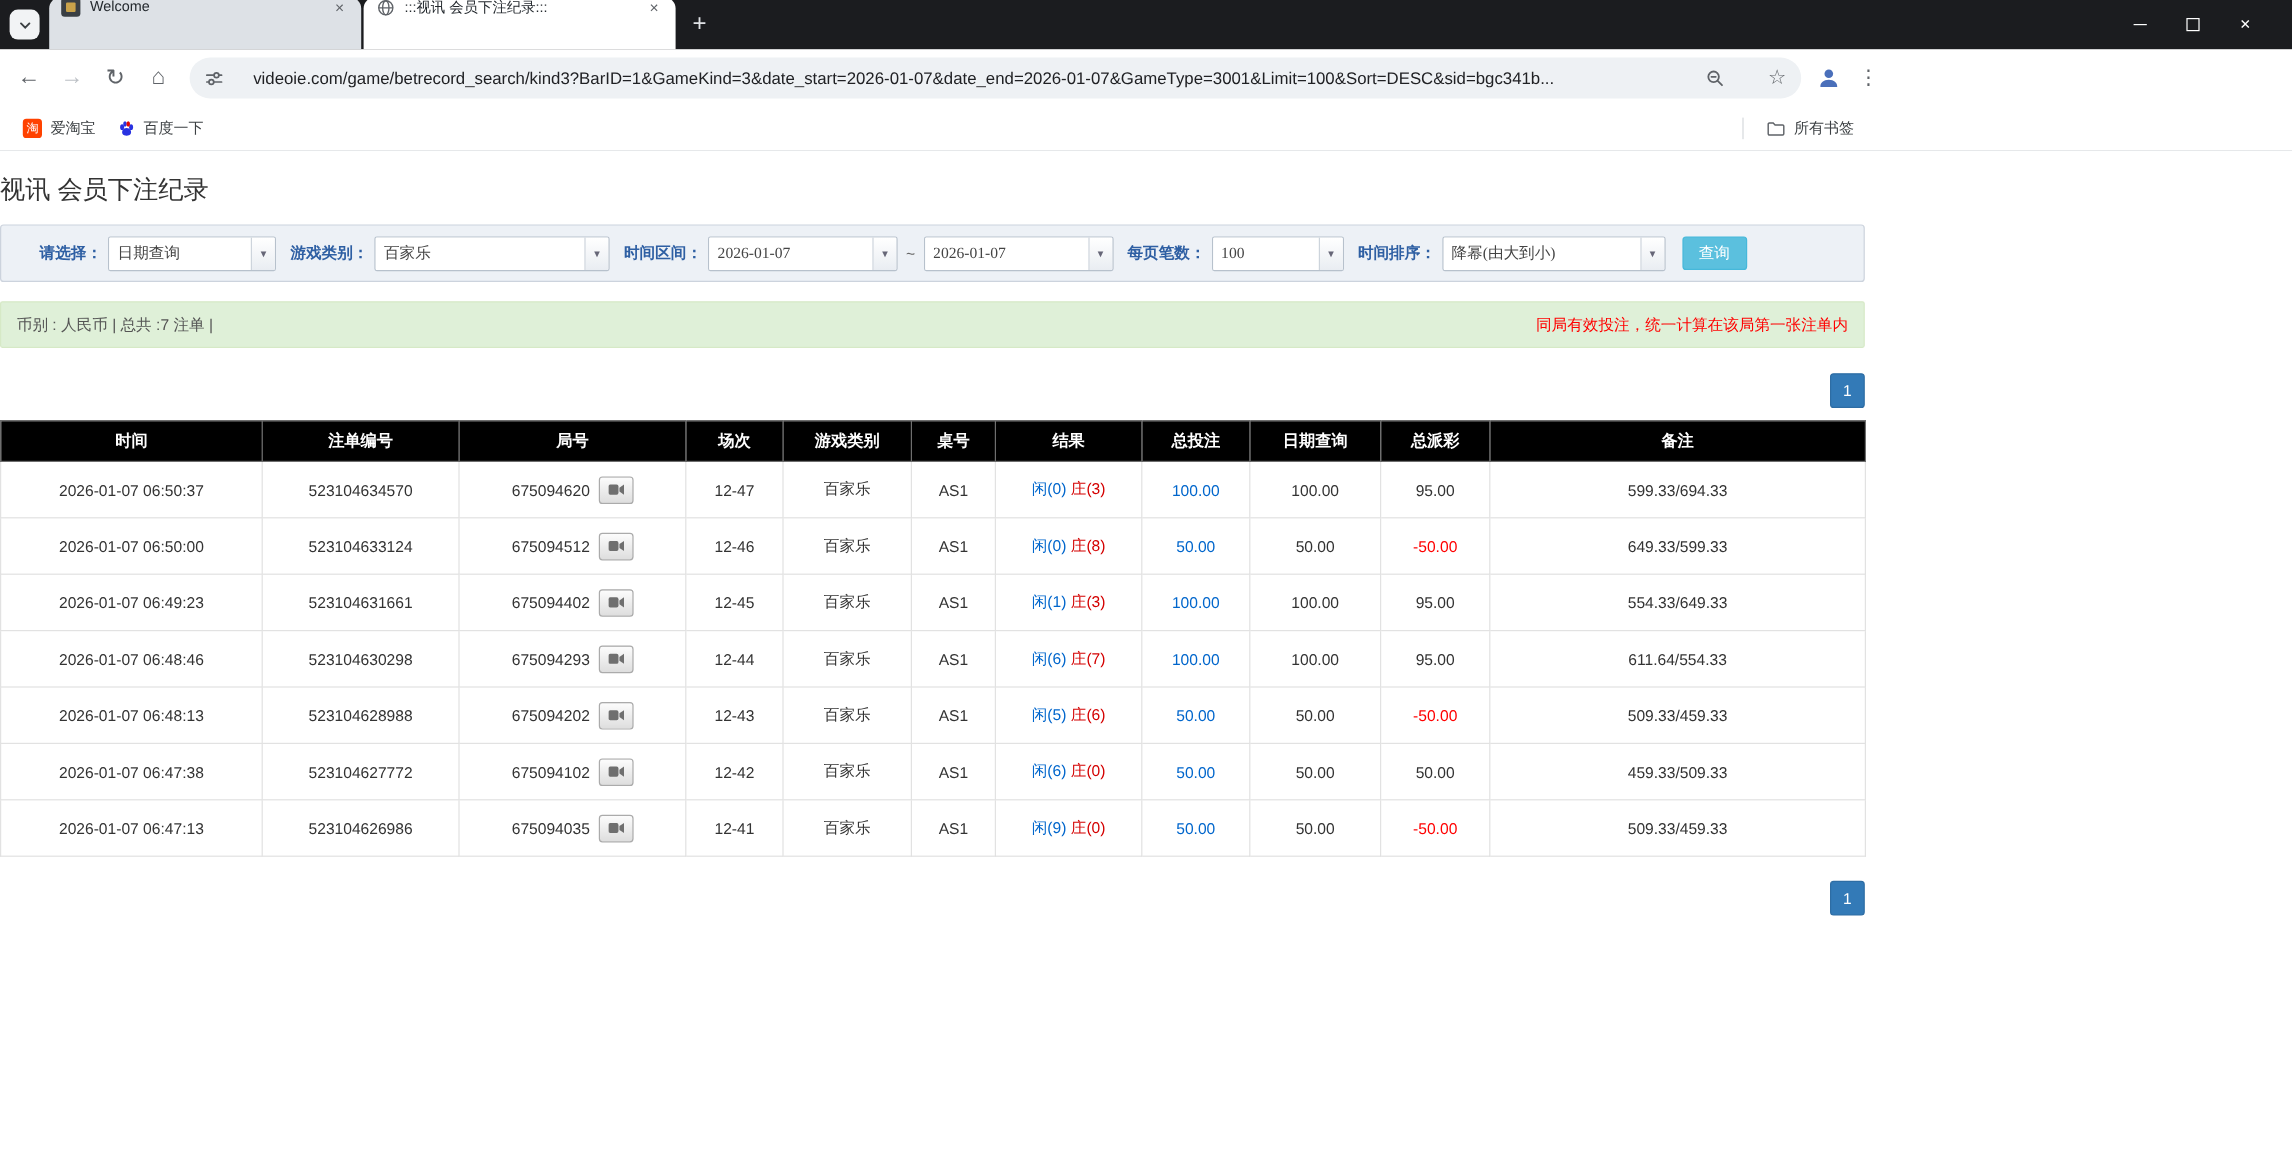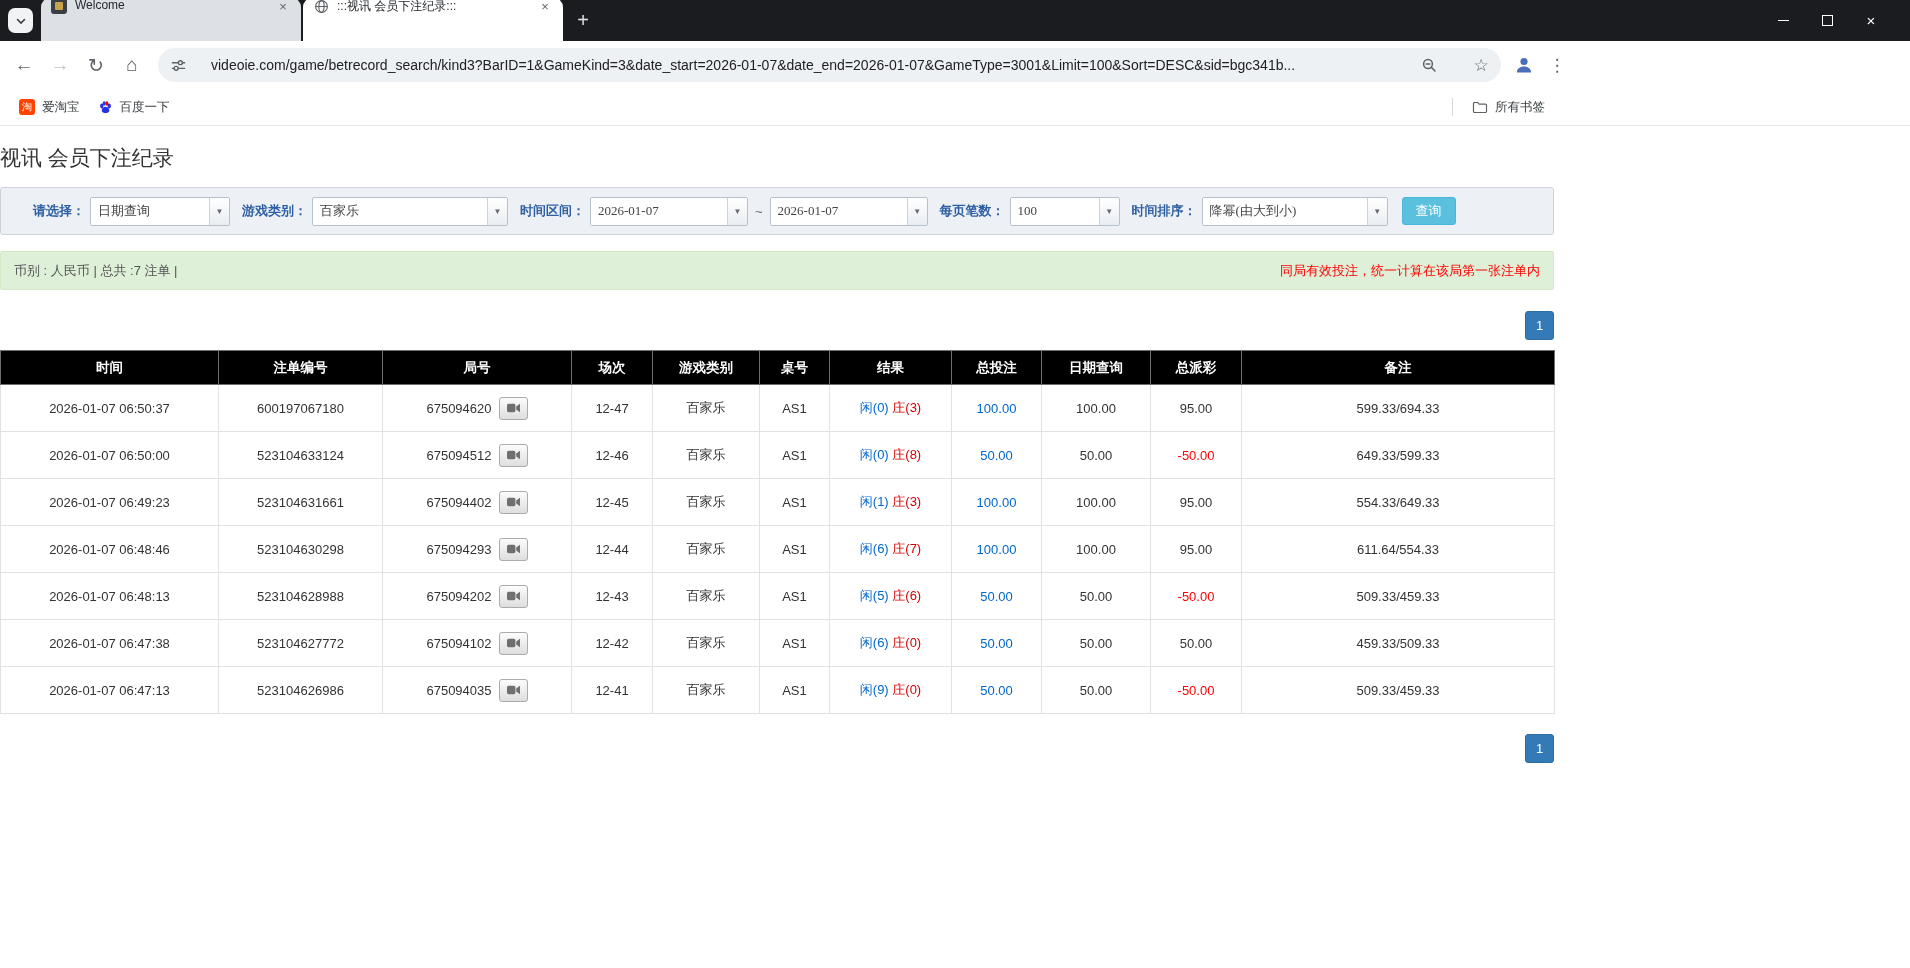--- a/index.html
+++ b/index.html
@@ -262,21 +262,21 @@
               <th>结果</th>
               <th>总投注</th>
               <th>日期查询</th>
               <th>总派彩</th>
               <th>备注</th>
             </tr>
         </thead>
         <tbody>
             <tr>
               <td>2026-01-07 06:50:37</td>
-              <td>600197067180</td>
+              <td>523104634570</td>
               <td><span class="round-id">675094620</span><span class="replay-btn">
                   <svg width="13" height="10" viewBox="0 0 13 10">
                     <rect x="0" y="0.8" width="8.4" height="8.4" rx="1.6" fill="#6f6f6f"></rect>
                     <path d="M9.2 3.4 L13 0.8 V9.2 L9.2 6.6 Z" fill="#6f6f6f"></path>
                   </svg>
                 </span></td>
               <td>12-47</td>
               <td>百家乐</td>
               <td>AS1</td>
               <td><span class="res-player">闲(0)</span> <span class="res-banker">庄(3)</span></td>

